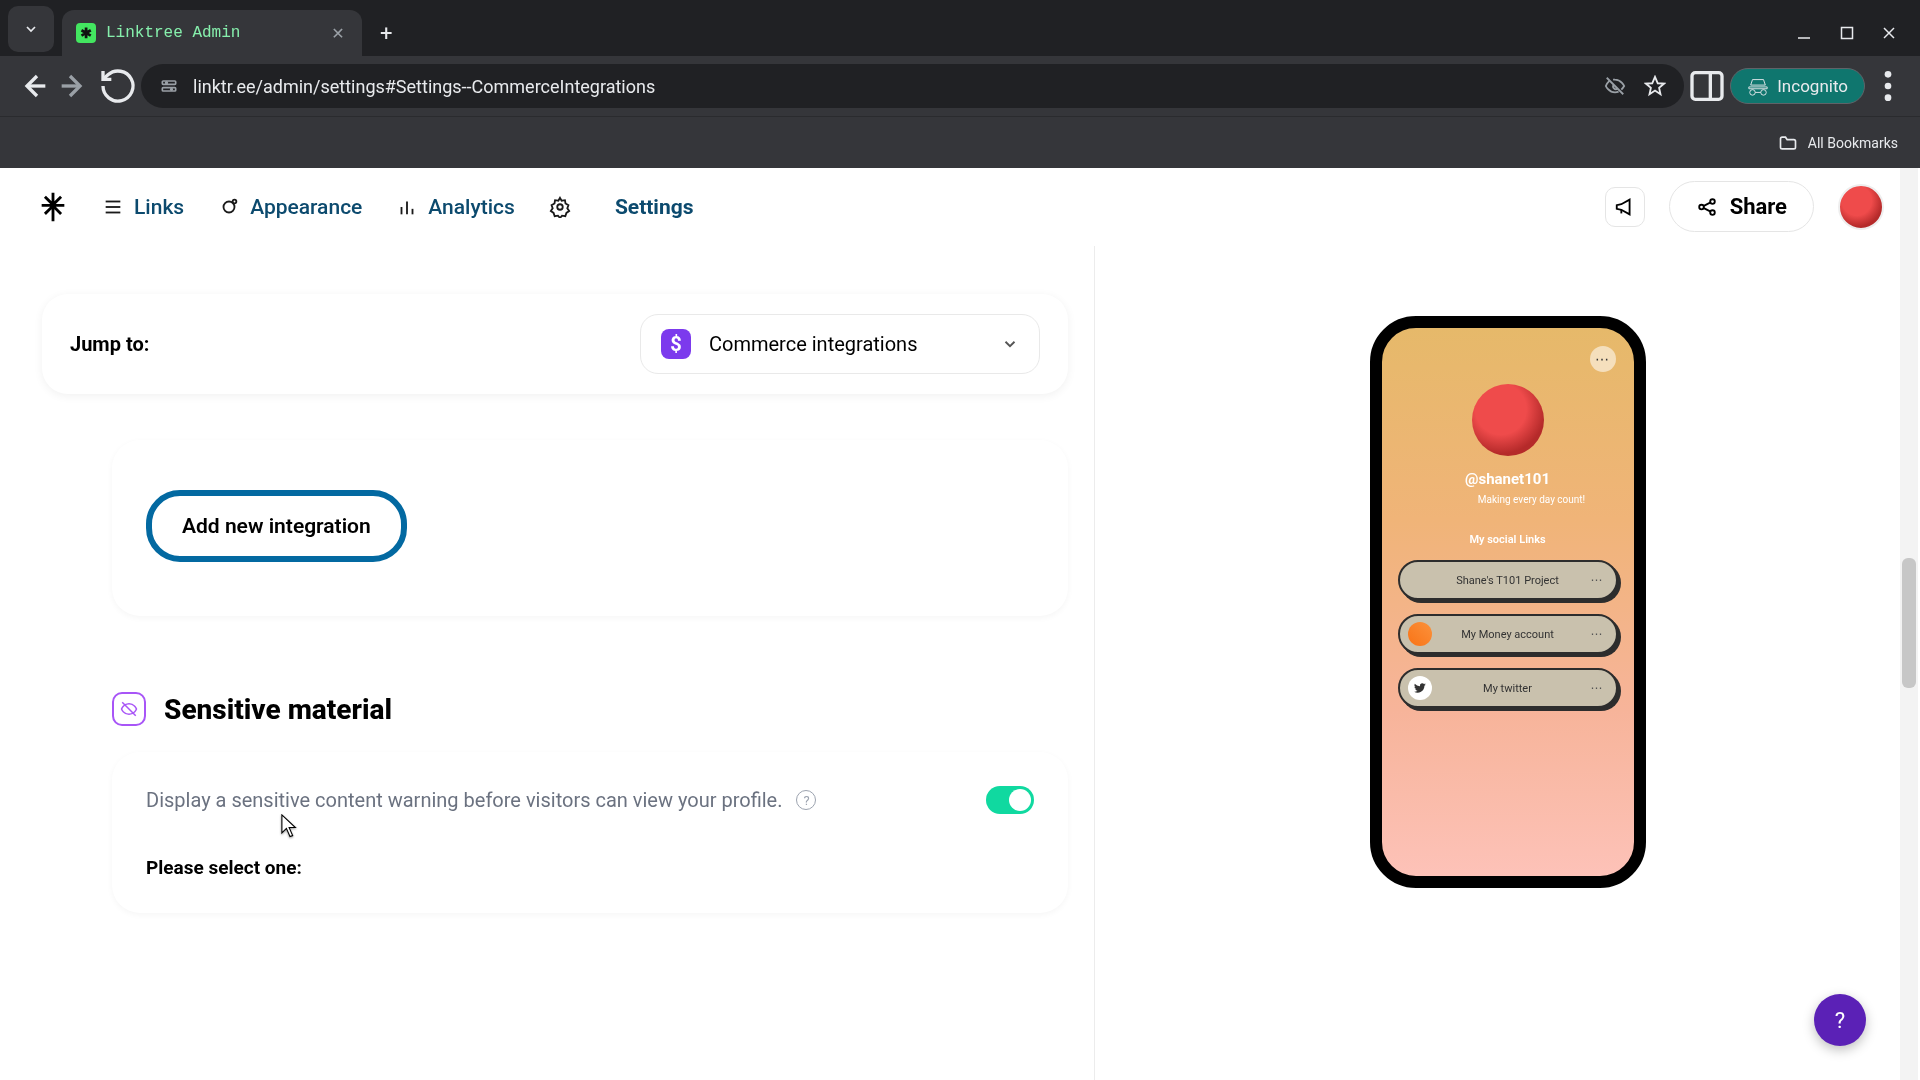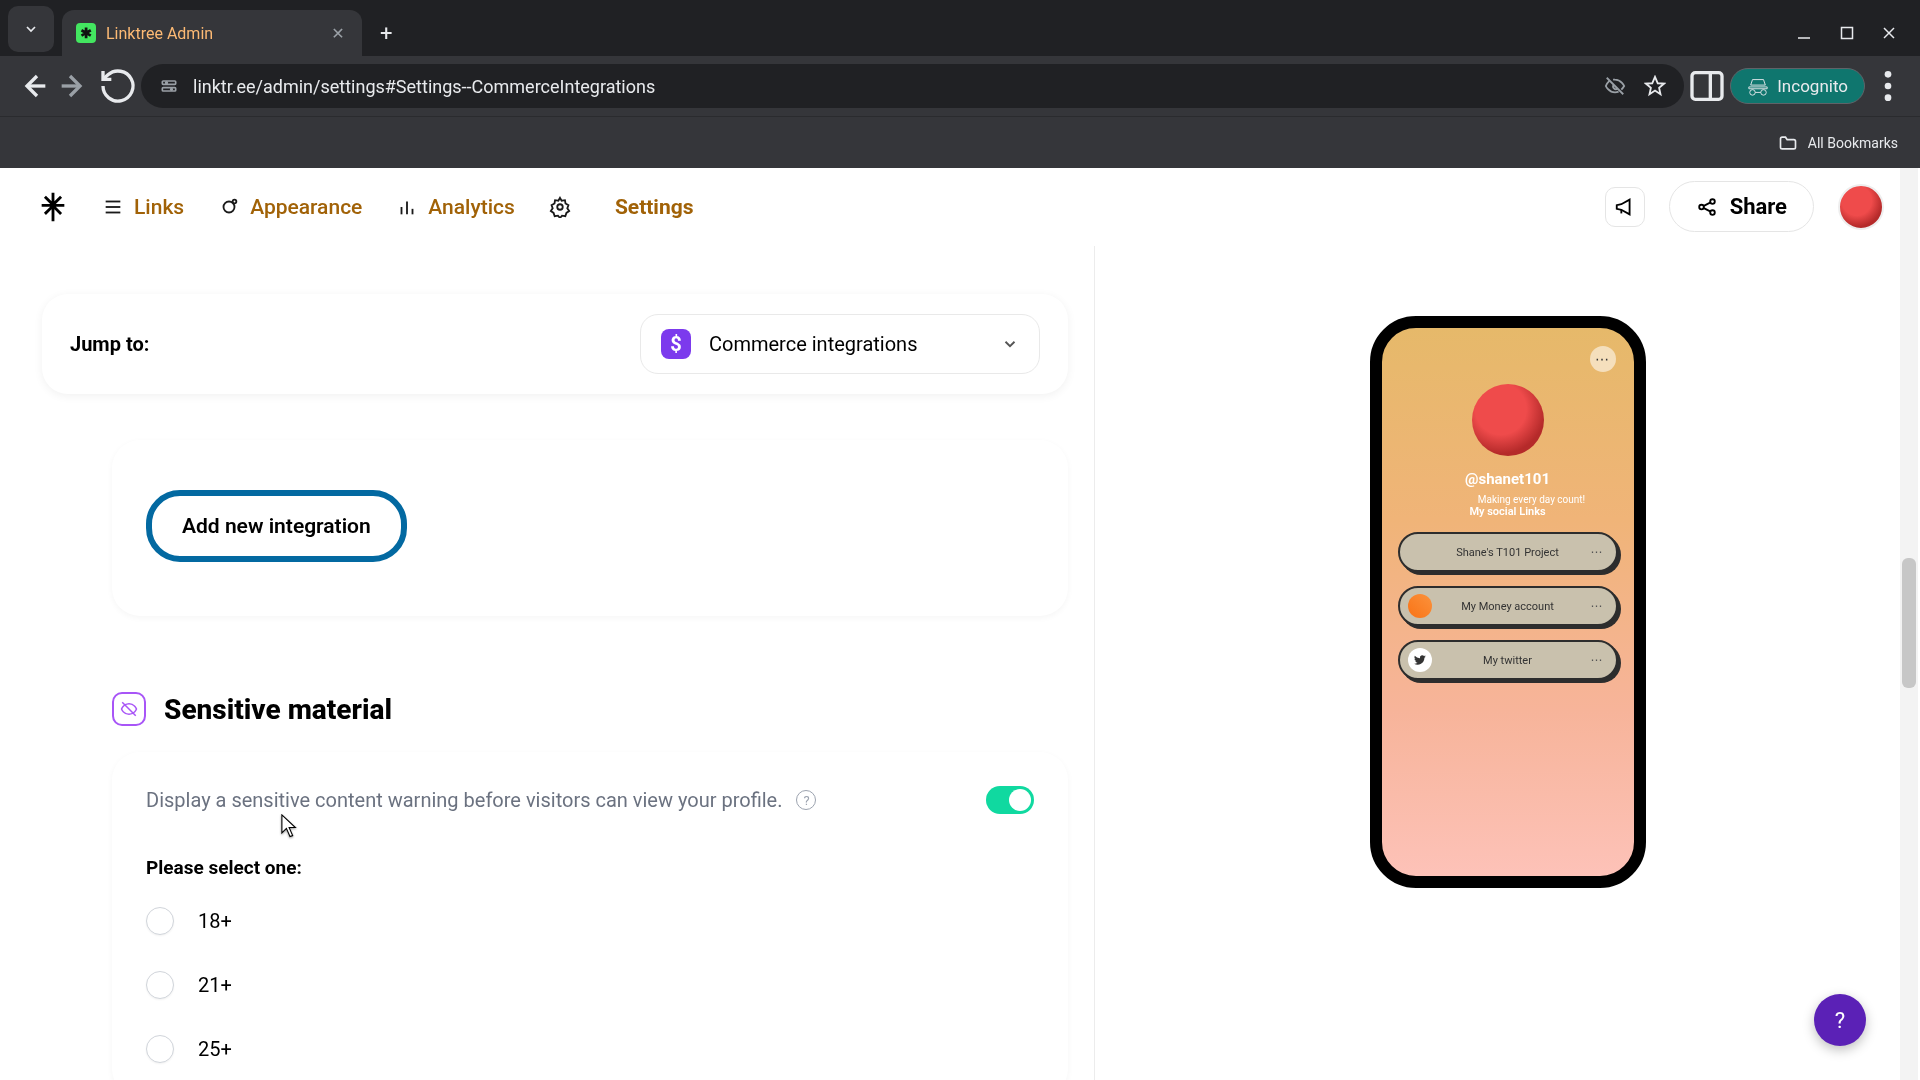--- a/index.html
+++ b/index.html
@@ -3,21 +3,21 @@
 <meta charset="utf-8">
 <style>
 * { margin:0; padding:0; box-sizing:border-box; font-family:-apple-system,BlinkMacSystemFont,"Segoe UI",Roboto,sans-serif; }
 html,body { width:1920px; height:1080px; overflow:hidden; background:#fff; }
 
 
 .chrome-top { background:#202124; height:56px; display:flex; align-items:flex-end; }
 .tab-dropdown { width:46px; height:46px; background:#35363a; border-radius:10px; margin:0 8px 4px 8px; display:flex; align-items:center; justify-content:center; }
 .tab { background:#35363a; height:46px; border-radius:12px 12px 0 0; display:flex; align-items:center; padding:0 14px; gap:10px; margin-bottom:0; min-width:300px; }
 .tab .favicon { width:20px; height:20px; border-radius:4px; background:#43e660; display:flex; align-items:center; justify-content:center; color:#111; font-size:14px; font-weight:900; }
-.tab-title { color:#fdba74; font-size:16px; flex:1; }
+.tab-title { color:#86efac; font-size:16px; flex:1;font-family:Liberation Mono, monospace; }
 .tab-close { color:#9aa0a6; font-size:16px; width:20px; text-align:center; }
 .new-tab { color:#e8eaed; font-size:22px; padding:0 18px 10px; }
 .win-controls { margin-left:auto; display:flex; gap:28px; padding:0 24px 14px; color:#e8eaed; font-size:16px; }
 .win-controls span svg { display:block; }
 
 
 .chrome-addr { background:#35363a; height:60px; display:flex; align-items:center; padding:0 12px; gap:3px; }
 .nav-icn { width:40px; height:40px; display:flex; align-items:center; justify-content:center; color:#9aa0a6; border-radius:50%; }
 .nav-icn.en { color:#e8eaed; }
 .addr-field { flex:1; background:#202124; border-radius:30px; height:44px; display:flex; align-items:center; padding:0 18px; gap:14px; color:#e8eaed; font-size:18px; }
@@ -26,21 +26,21 @@
 .incog-svg { width:22px; height:22px; }
 
 
 .chrome-bkmk { background:#35363a; height:52px; border-top:1px solid #2a2b2e; display:flex; align-items:center; justify-content:flex-end; padding:0 22px; color:#e8eaed; font-size:14px; gap:10px; }
 
 
 .page { position:relative; background:#fff; height:calc(1080px - 56px - 60px - 52px); }
 .app-header { height:78px; display:flex; align-items:center; padding:0 36px; gap:32px; border-bottom:1px solid #fff; }
 .logo { width:34px; height:34px; color:#000; }
 .nav-tabs { display:flex; gap:34px; }
-.nav-tab { display:flex; align-items:center; gap:10px; font-size:21px; color:#a16207; font-weight:500; cursor:pointer; }
+.nav-tab { display:flex; align-items:center; gap:10px; font-size:21px; color:#0c4a6e; font-weight:500; cursor:pointer; }
 .nav-tab.active { font-weight:700;gap:44px; }
 .nav-tab .ic { width:22px; height:22px; color:#1a1a1a; }
 .header-right { margin-left:auto; display:flex; align-items:center; gap:24px; }
 .share-btn { display:flex; align-items:center; gap:12px; background:#fff; border:1px solid #e5e5e5; border-radius:32px; padding:12px 26px; font-size:22px; font-weight:700; }
 .avatar { width:46px; height:46px; border-radius:50%; background:radial-gradient(circle at 40% 35%,#ef4b4b 0 40%,#b52a2a 70%); border:2px solid #eee; }
 .mega-btn { width:40px; height:40px; border:1px solid #e5e5e5; border-radius:10px; display:flex; align-items:center; justify-content:center; }
 
 
 .body { display:flex; height:calc(100% - 78px); }
 .left-pane { width:1094px; padding:0 26px 0 42px; position:relative; }
@@ -73,21 +73,21 @@
 .radio-list { margin-top:28px; display:flex; flex-direction:column; gap:36px; }
 .radio-item { display:flex; align-items:center; gap:24px; font-size:20px; }
 .radio { width:28px; height:28px; border-radius:50%; border:1px solid #d1d5db; background:#fff; box-shadow:0 1px 2px rgba(0,0,0,.05); }
 
 
 .phone { width:276px; height:572px; background:linear-gradient(180deg,#e6b96a 0%, #f0b478 35%, #f7b49a 70%, #fdc2b8 100%); border:12px solid #000; border-radius:46px; position:relative; overflow:hidden; }
 .phone .more { position:absolute; top:18px; right:18px; width:26px; height:26px; border-radius:50%; background:rgba(255,255,255,.55); display:flex; align-items:center; justify-content:center; font-size:14px; color:#333; letter-spacing:1px; }
 .phone .avatar2 { width:72px; height:72px; border-radius:50%; background:radial-gradient(circle at 40% 35%,#ef4b4b 0 40%,#b52a2a 70%); margin:56px auto 0; }
 .phone .handle { text-align:center; color:#fff; font-weight:700; margin-top:14px; font-size:15px; }
 .phone .tag { text-align:center; color:#fff; font-size:10px; margin-top:6px;padding-left:48px; }
-.phone .sect { text-align:center; color:#fff; font-size:11px; font-weight:600; }
+.phone .sect { text-align:center; color:#fff; font-size:11px; margin-top:28px; font-weight:600; }
 .phone .linkbtn { margin:14px 16px 0; background:#c9c1ad; border:2px solid #2d2d2d; border-radius:26px; height:40px; display:flex; align-items:center; position:relative; box-shadow:3px 3px 0 #2d2d2d; }
 .phone .linkbtn .lbl { flex:1; text-align:center; font-size:11px; color:#333; }
 .phone .linkbtn .dots { position:absolute; right:12px; font-size:12px; color:#555; letter-spacing:1px; }
 .phone .linkbtn .licon { position:absolute; left:8px; width:24px; height:24px; border-radius:50%; background:#fff; display:flex; align-items:center; justify-content:center; font-size:11px; }
 
 
 .fab { position:absolute; right:54px; bottom:34px; width:52px; height:52px; border-radius:50%; background:#5b21b6; color:#fff; font-size:22px; display:flex; align-items:center; justify-content:center; box-shadow:0 4px 12px rgba(0,0,0,.25); }
 
 
 .page-scroll { position:absolute; right:2px; top:0; width:18px; height:100%; background:#f3f3f3; }
@@ -302,34 +302,20 @@
         <div class="sens-row1">
           <span class="txt">Display a sensitive content warning before visitors can view your profile.</span>
           <span class="helpq">?</span>
           <div class="toggle">
               <div class="knob"></div>
             </div>
         </div>
 
         <div class="select-label">Please select one:</div>
 
-        <div class="radio-list" id="radio-list">
-            <div class="radio-item">
-              <div class="radio"></div>
-              <span>18+</span>
-            </div>
-            <div class="radio-item">
-              <div class="radio"></div>
-              <span>21+</span>
-            </div>
-            <div class="radio-item">
-              <div class="radio"></div>
-              <span>25+</span>
-            </div>
-          </div>
       </div>
 
     </div>
 
     <div class="right-pane">
       <div class="phone">
         <div class="more">⋯</div>
         <div class="avatar2"></div>
         <div class="handle">@shanet101</div>
         <div class="tag">Making every day count!</div>

